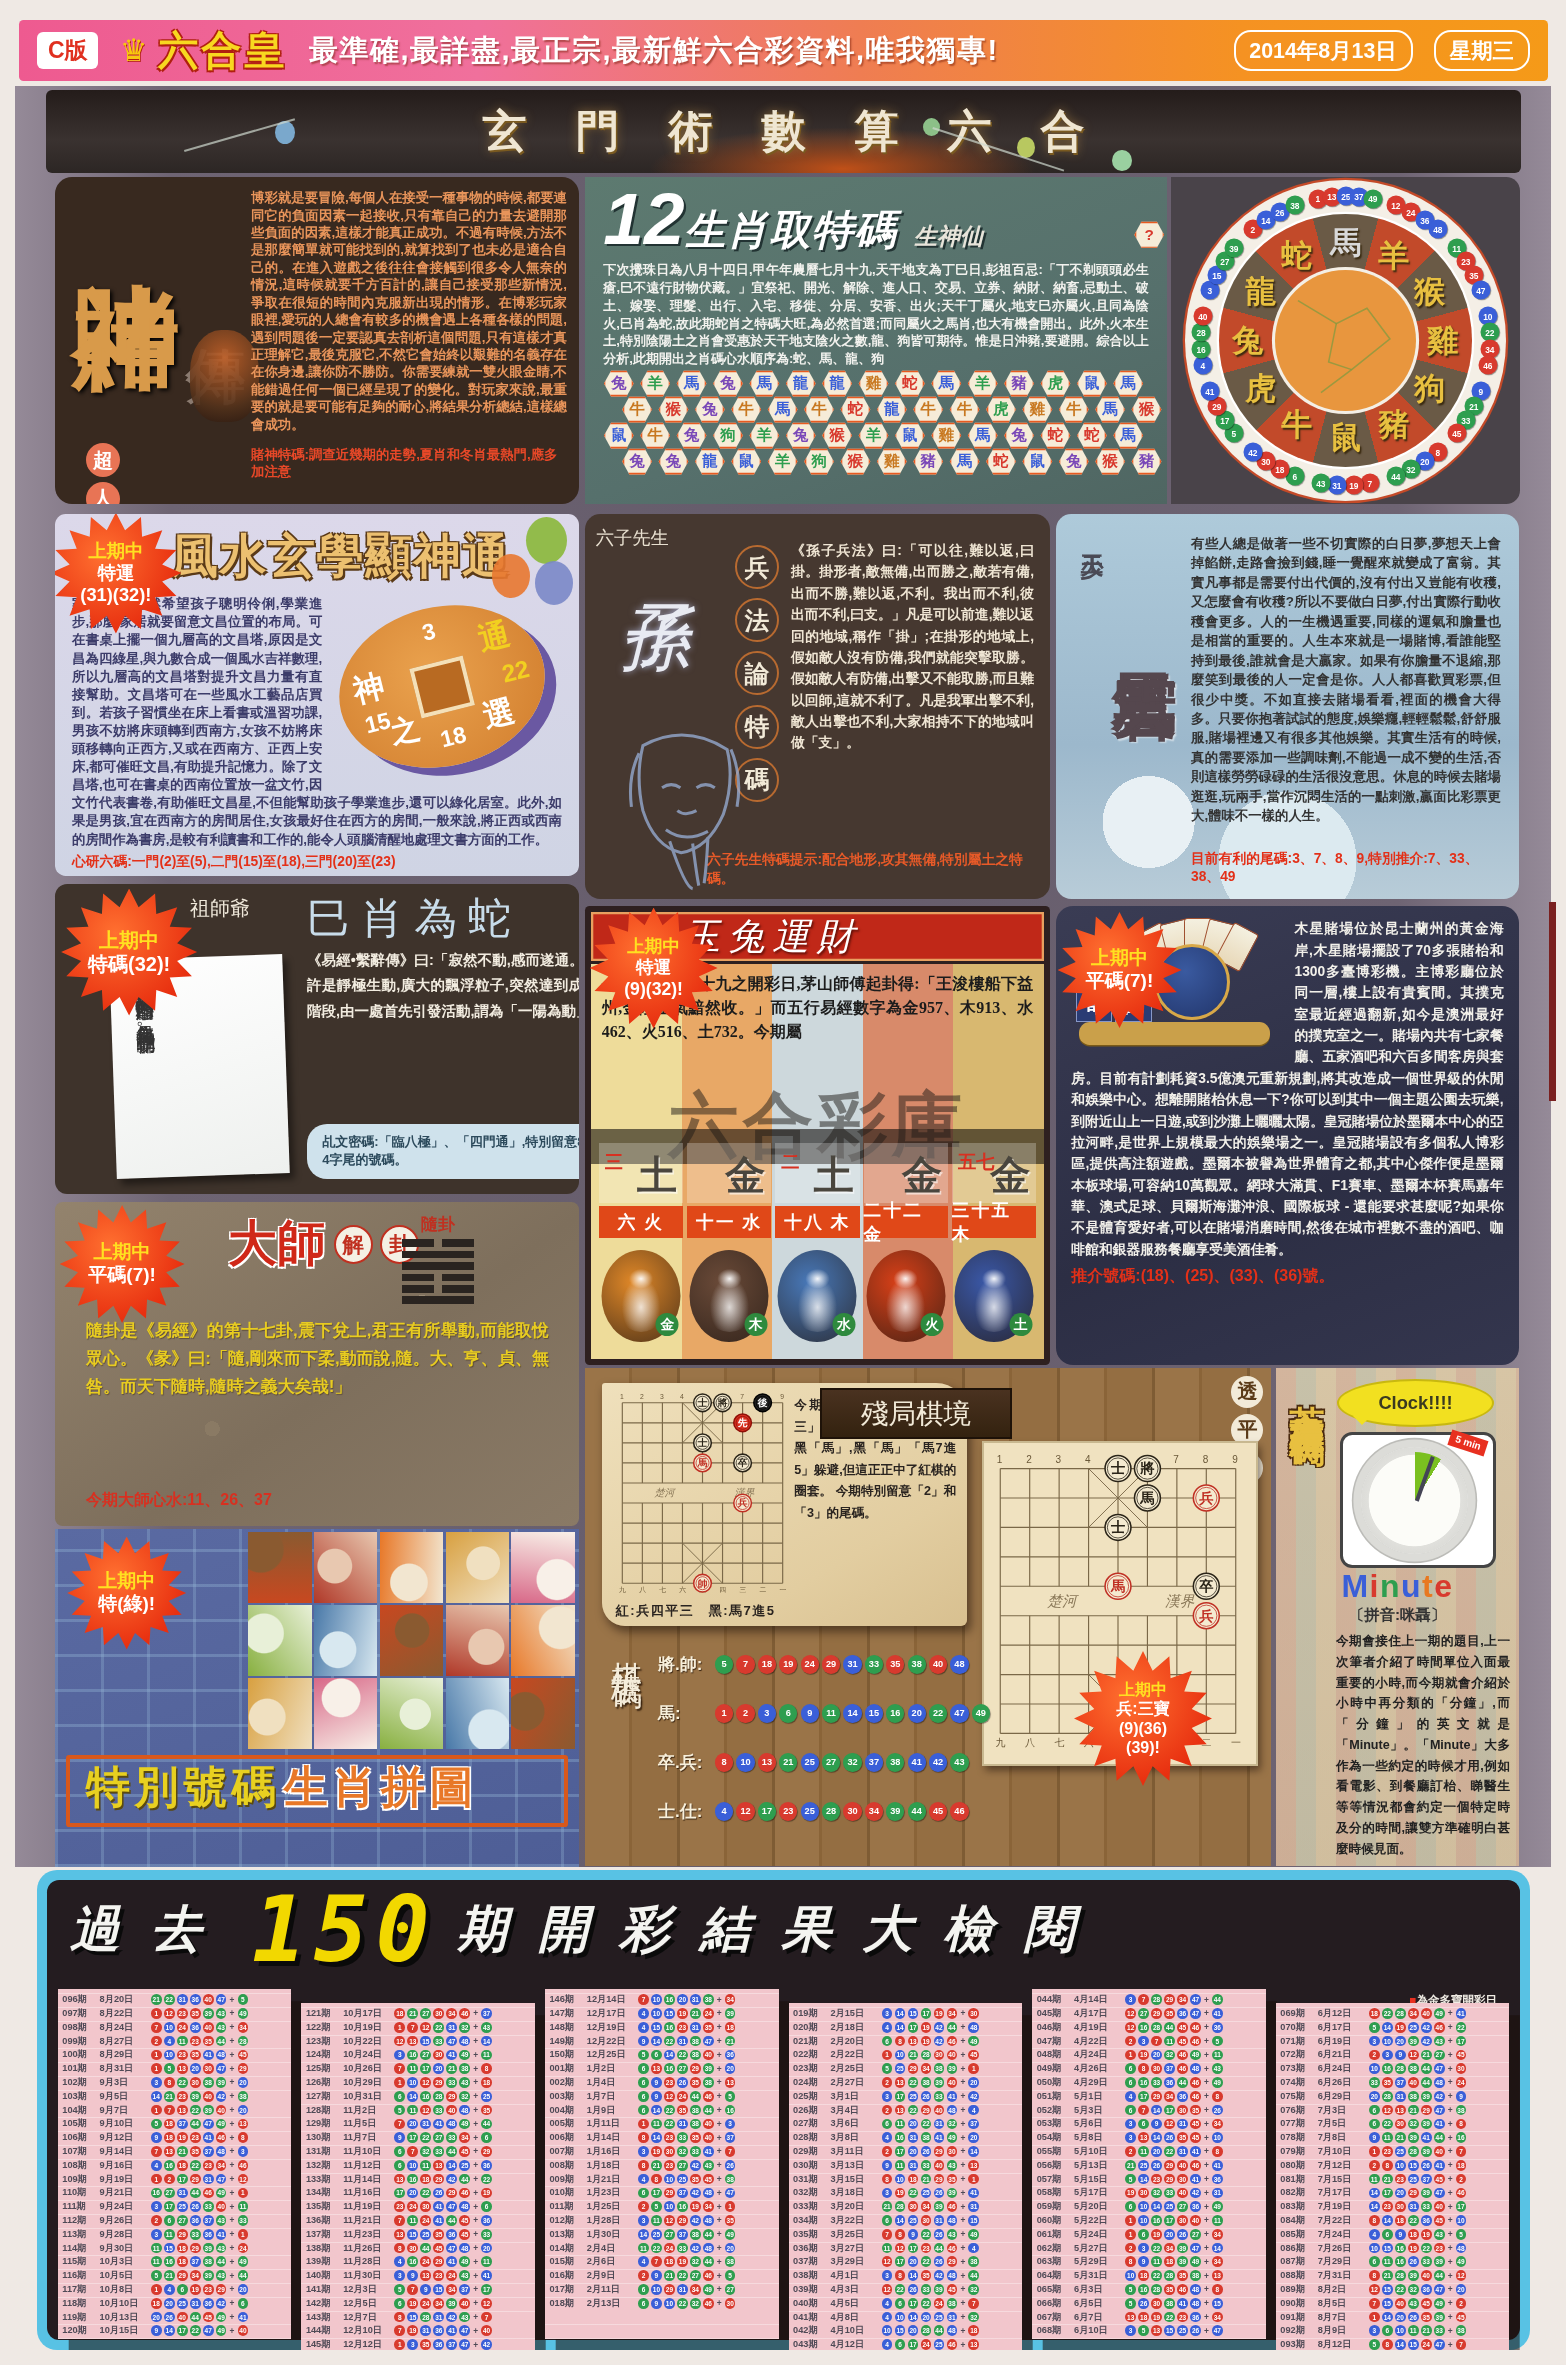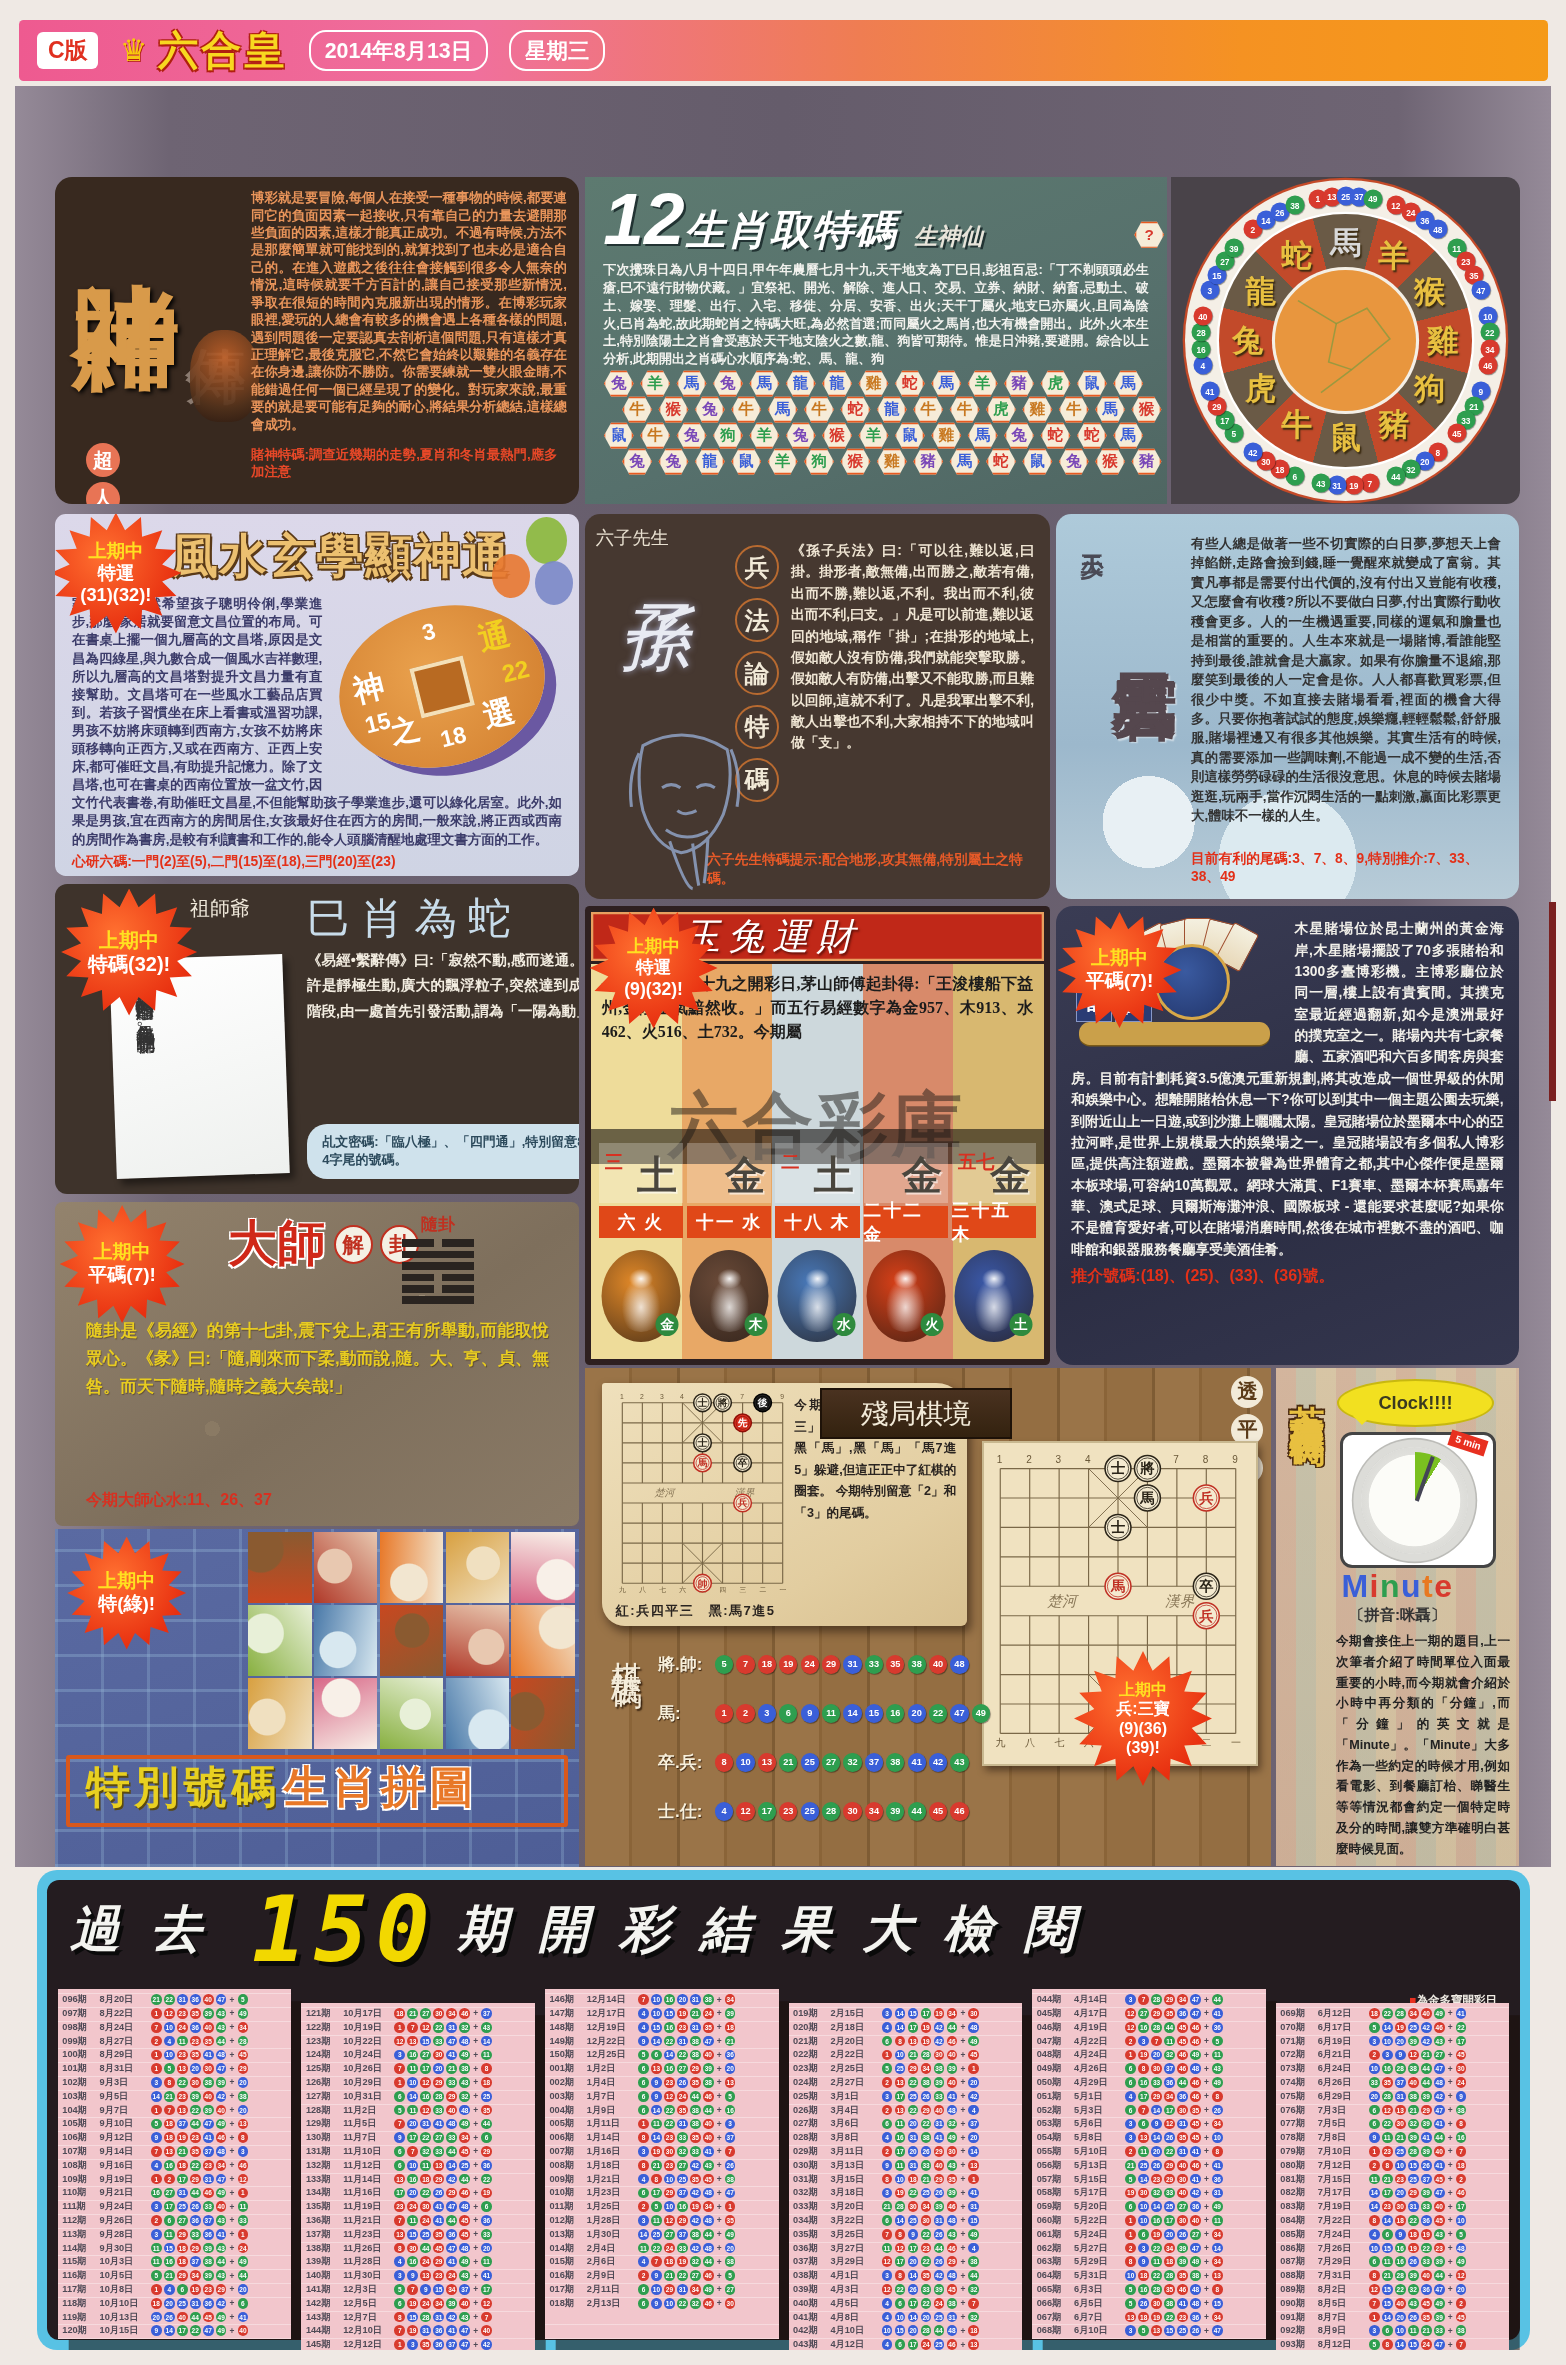--- a/index.html
+++ b/index.html
@@ -284,26 +284,36 @@
 </style>
 </head>
 <body>
 
 <div class="page">
 
   <div class="masthead">
     <span class="edition">C版</span>
     <span class="crown-icon">♛</span>
     <span class="brand">六合皇</span>
+    <span class="slogan">最準確,最詳盡,最正宗,最新鮮六合彩資料,唯我獨專!</span>
     <span class="date-pill">2014年8月13日</span>
     <span class="date-pill">星期三</span>
   </div>
 
   <div class="main-bg"></div>
 
+  <div class="banner">
+    <h1>玄門術數算六合</h1>
+    <i class="bdot" style="left:229px;top:31px;width:20px;height:23px;background:#7aa8cc;"></i>
+    <i class="bdot" style="left:877px;top:27.5px;width:17px;height:18.3px;background:#8cc088;"></i>
+    <i class="bdot" style="left:971px;top:47px;width:18.3px;height:21.4px;background:#b8c860;"></i>
+    <i class="bdot" style="left:1066px;top:60px;width:20px;height:21.4px;background:#9ad0a0;"></i>
+    <i class="bline" style="left:138px;top:60px;width:115px;transform:rotate(-16deg);"></i>
+    <i class="bline" style="left:887px;top:37px;width:138px;transform:rotate(18deg);"></i>
+  </div>
 
   <div class="box gambler">
     <div class="g-title">
       <span class="g-main">賭神</span>
       <span class="g-sub">外傳</span>
       <span class="g-face"></span>
     </div>
     <div class="g-author" id="gambler-author">
         <b>超</b>
         <b>人</b>

